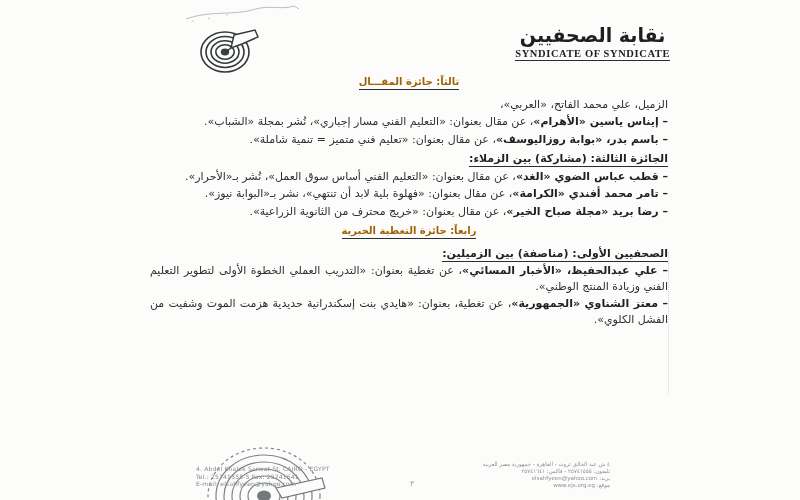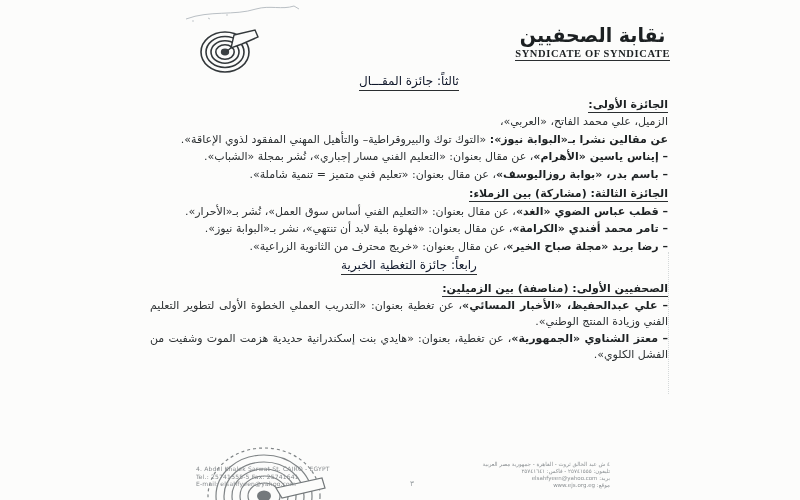--- a/index.html
+++ b/index.html
@@ -27,21 +27,21 @@
     padding-bottom:1px;margin-top:2px;white-space:nowrap;
   }
   
   .content{
     position:absolute;left:150px;right:132px;top:74px;
     direction:rtl;color:#2c3032;font-size:11px;line-height:15.5px;
     text-align:justify;
   }
   .doc-title{text-align:center;margin:0 0 7px;}
   .doc-title span{
-    font-weight:normal;font-size:12px;color:#0f172a;
+    font-weight:bold;font-size:10px;color:#a16207;
     border-bottom:1.3px solid #2a2e30;padding-bottom:2px;
   }
   .doc-title.second{margin-top:4px;}
   .prize-heading{margin:4px 0 2px;text-align:right;}
   .prize-heading span{
     font-weight:bold;color:#1d2123;border-bottom:1.2px solid #2a2e30;padding-bottom:1px;
   }
   .para{margin:0 0 2px;}
   .para b{color:#1d2123;}
   
@@ -90,25 +90,21 @@
     <div class="brand-ar">نقابة الصحفيين</div>
     <div class="brand-en">SYNDICATE OF SYNDICATE</div>
   </div>
 
   <div class="content">
 
     <div class="doc-title">
       <span>ثالثاً: جائزة المقـــال</span>
     </div>
 
-    <div class="prize-heading">
-      <span>الجائزة الأولى:</span>
-    </div>
     <p class="para">الزميل، علي محمد الفاتح، «العربي»،</p>
-    <p class="para"><b>عن مقالين نشرا بـ«البوابة نيوز»:</b><span> «التوك توك والبيروقراطية– والتأهيل المهني المفقود لذوي الإعاقة».</span></p>
 
     <p class="para"><b>– إيناس ياسين «الأهرام»</b><span>، عن مقال بعنوان: «التعليم الفني مسار إجباري»، نُشر بمجلة «الشباب».</span></p>
     <p class="para"><b>– باسم بدر، «بوابة روزاليوسف»</b><span>، عن مقال بعنوان: «تعليم فني متميز = تنمية شاملة».</span></p>
 
     <div class="prize-heading">
       <span>الجائزة الثالثة: (مشاركة) بين الزملاء:</span>
     </div>
     <p class="para"><b>– قطب عباس الضوي «الغد»</b><span>، عن مقال بعنوان: «التعليم الفني أساس سوق العمل»، نُشر بـ«الأحرار».</span></p>
     <p class="para"><b>– تامر محمد أفندي «الكرامة»</b><span>، عن مقال بعنوان: «فهلوة بلية لابد أن تنتهي»، نشر بـ«البوابة نيوز».</span></p>
     <p class="para"><b>– رضا بريد «مجلة صباح الخير»</b><span>، عن مقال بعنوان: «خريج محترف من الثانوية الزراعية».</span></p>

